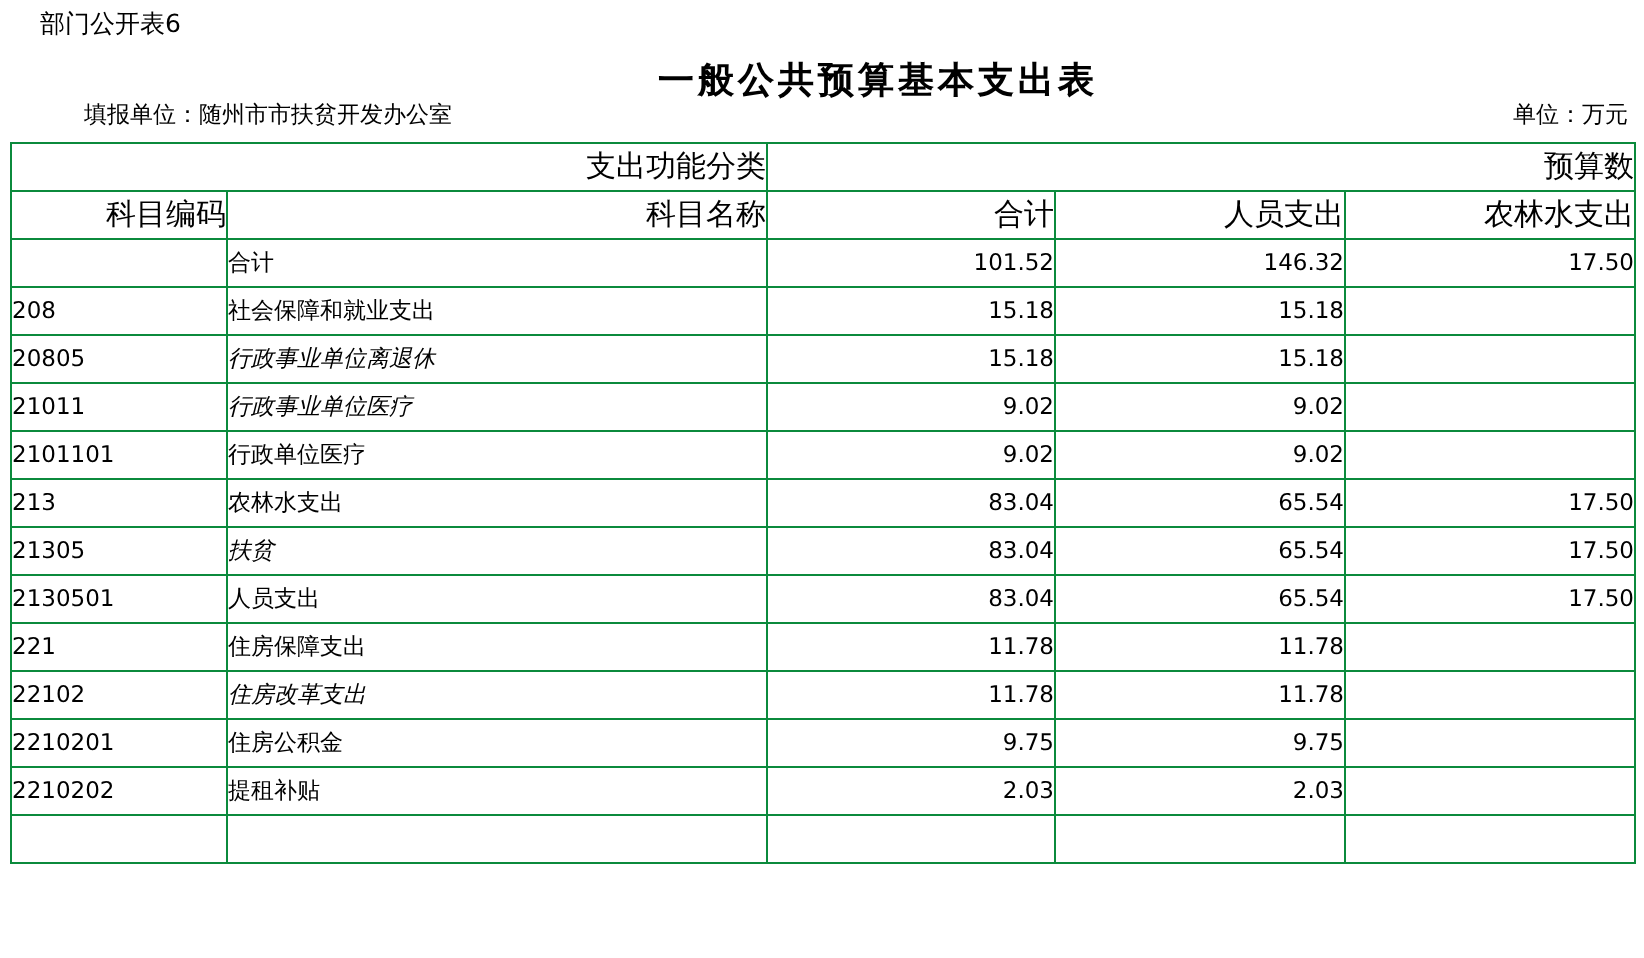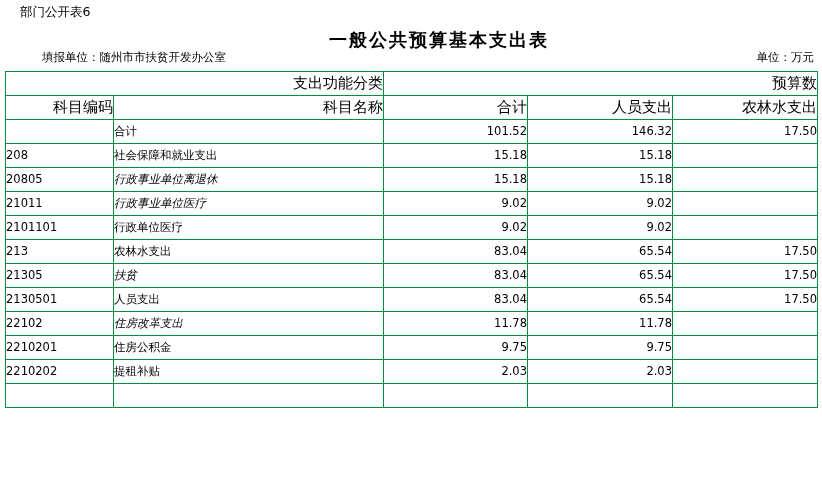--- a/index.html
+++ b/index.html
@@ -194,20 +194,27 @@
           <td class="num">17.50</td>
         </tr>
         <tr>
           <td class="code">2130501</td>
           <td class="name ind3">人员支出</td>
           <td class="num">83.04</td>
           <td class="num">65.54</td>
           <td class="num">17.50</td>
         </tr>
         <tr>
+          <td class="code">221</td>
+          <td class="name ind1">住房保障支出</td>
+          <td class="num">11.78</td>
+          <td class="num">11.78</td>
+          <td class="num"></td>
+        </tr>
+        <tr>
           <td class="code">22102</td>
           <td class="name ind2">住房改革支出</td>
           <td class="num">11.78</td>
           <td class="num">11.78</td>
           <td class="num"></td>
         </tr>
         <tr>
           <td class="code">2210201</td>
           <td class="name ind3">住房公积金</td>
           <td class="num">9.75</td>

